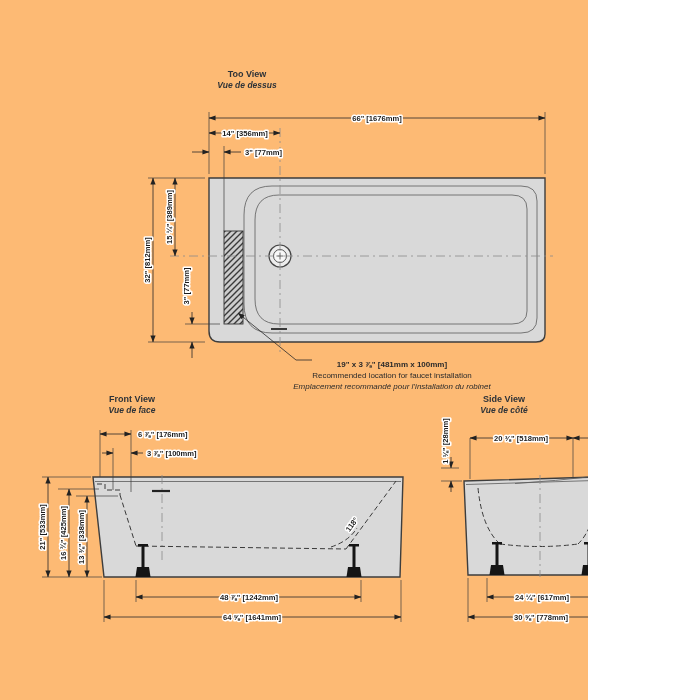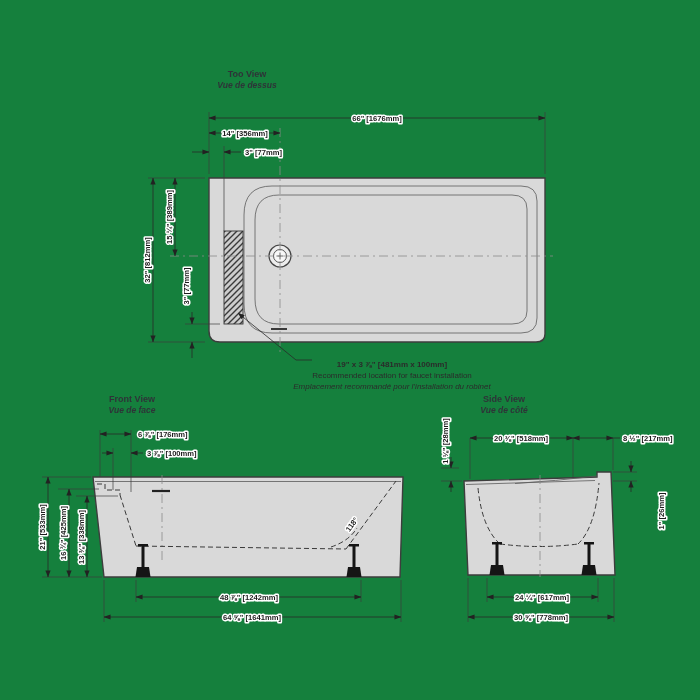--- a/index.html
+++ b/index.html
@@ -1,16 +1,16 @@
 <!DOCTYPE html>
 <html><head>
 <meta charset="utf-8">
 <style>
   html,body{margin:0;padding:0;background:#fff;}
-  #page{width:700px;height:700px;background:#15803d;position:relative;overflow:hidden;
+  #page{width:588px;height:700px;background:#fdba74;position:relative;overflow:hidden;
         font-family:"Liberation Sans", sans-serif;}
   svg{display:block;}
   .title{font:bold 9px "Liberation Sans", sans-serif;fill:#2e3338;}
   .subtitle{font:italic bold 8.5px "Liberation Sans", sans-serif;fill:#2e3338;}
   .dim{font:bold 7.6px "Liberation Sans", sans-serif;fill:#1c1c1c;
        paint-order:stroke;stroke:#ffffff;stroke-width:3px;stroke-linejoin:round;}
   .note-b{font:bold 8px "Liberation Sans", sans-serif;fill:#2b2b2b;}
   .note-n{font:8px "Liberation Sans", sans-serif;fill:#2b2b2b;}
   .note-i{font:italic 8px "Liberation Sans", sans-serif;fill:#2b2b2b;}
   .ext{stroke:#3c3c3c;stroke-width:0.7;}

